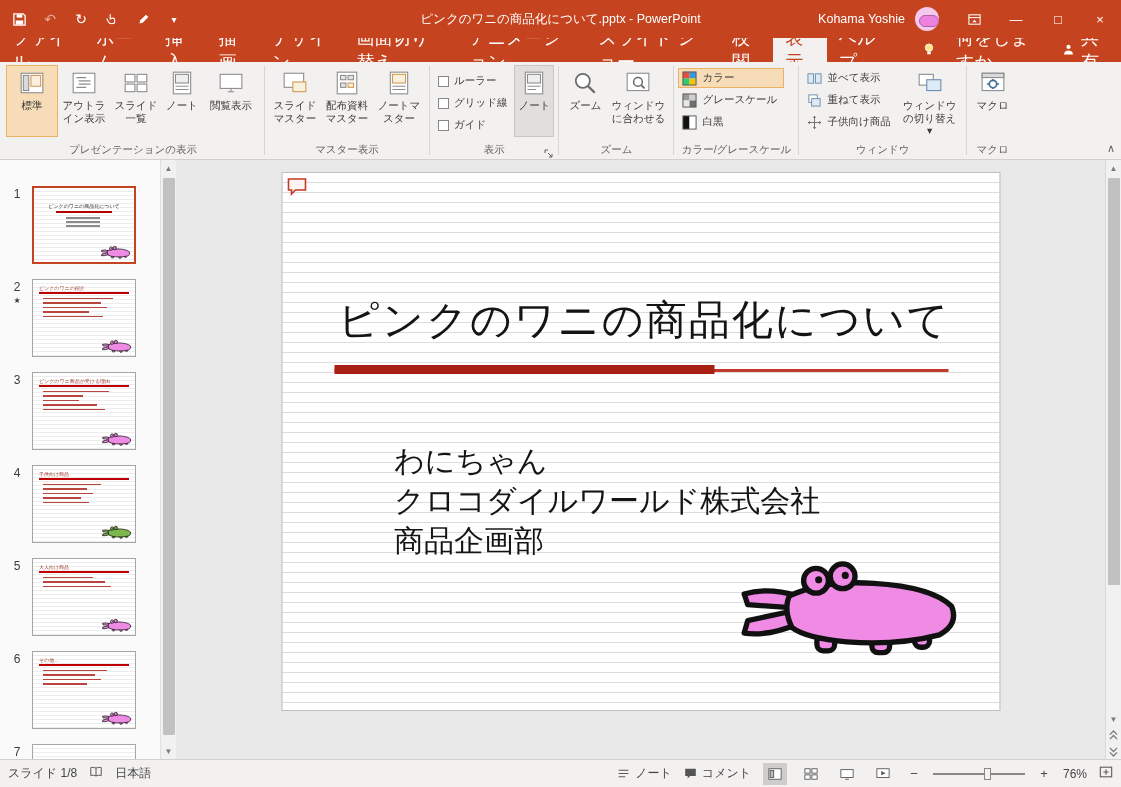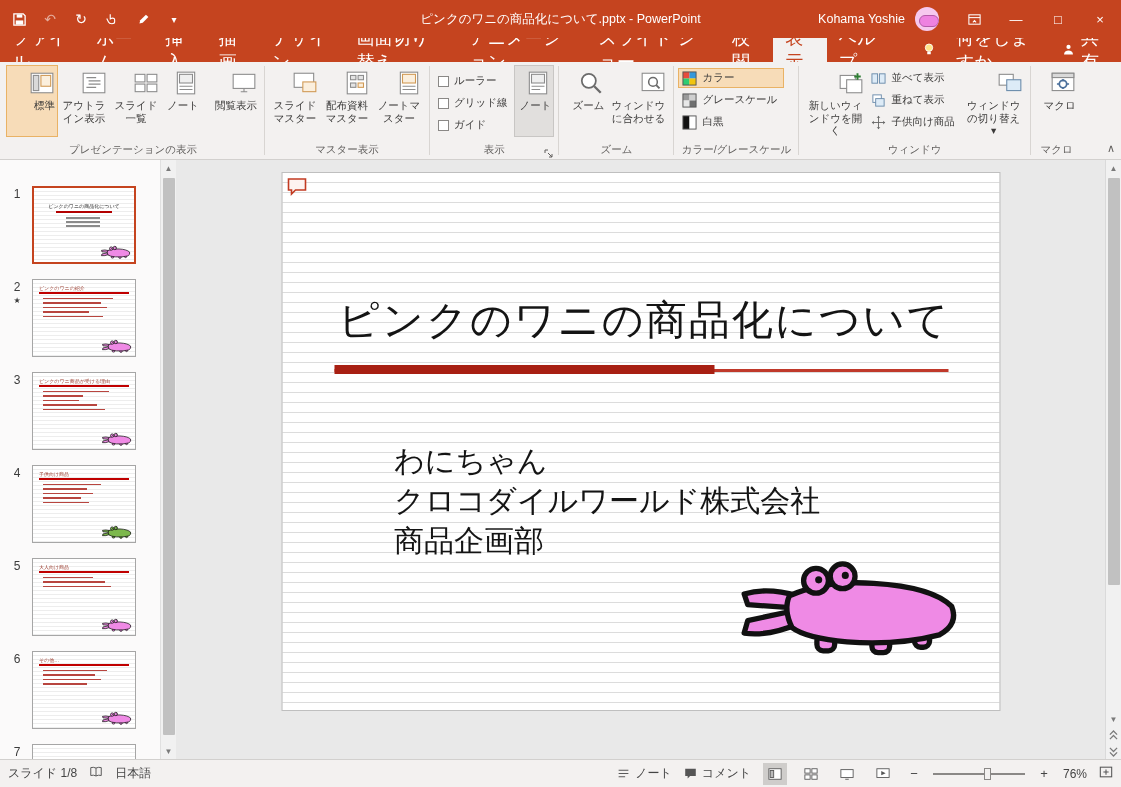--- a/index.html
+++ b/index.html
@@ -23,21 +23,21 @@
   .tab { padding:0 12px; display:flex; align-items:center; cursor:default; }
   .tab.active { background:#F3F1F0; color:#C5441F; }
   .tellme { display:flex; align-items:center; gap:20px; margin-left:18px; padding:0 8px; }
   .share { margin-left:auto; display:flex; align-items:center; gap:6px; padding:0 14px; }
 
   
   .ribbon { height:98px; background:#F3F1F0; border-bottom:1px solid #D2D0CE; display:flex; align-items:stretch; padding:0 2px; position:relative; }
   .rgroup { position:relative; display:flex; align-items:flex-start; padding:3px 4px 18px 4px; }
   .glabel { position:absolute; bottom:2px; left:0; right:0; text-align:center; font-size:10.5px; color:#605E5C; white-space:nowrap; }
   .gdiv { width:1px; background:#D8D5D2; margin:4px 0; }
-  .rbtn-lg { display:flex; flex-direction:column; align-items:flex-end; justify-content:flex-start; width:52px; min-height:72px; padding:4px 2px 2px; font-size:10.5px; line-height:1.2; text-align:center; color:#3b3a39; border:1px solid transparent; }
+  .rbtn-lg { display:flex; flex-direction:column; align-items:center; justify-content:flex-start; width:52px; min-height:72px; padding:4px 2px 2px; font-size:10.5px; line-height:1.2; text-align:center; color:#3b3a39; border:1px solid transparent; }
   .rbtn-lg .ic { width:26px; height:26px; margin-bottom:3px; flex:none; }
   .rbtn-lg.active { background:#F7DCB8; border:1px solid #E9B265; }
   .rbtn-lg.pressed { background:#E1DFDD; border:1px solid #C8C6C4; }
   .rcol { display:flex; flex-direction:column; justify-content:flex-start; gap:2px; padding-top:4px; }
   .rsm { display:flex; align-items:center; gap:5px; font-size:10.5px; color:#3b3a39; height:20px; padding:0 6px 0 3px; border:1px solid transparent; white-space:nowrap; }
   .rsm.active { background:#F7DCB8; border:1px solid #E9B265; }
   .chk { width:11px; height:11px; border:1px solid #8A8886; background:#fff; flex:none; }
   .ic14 { width:15px; height:15px; flex:none; }
   .dlauncher { position:absolute; right:3px; bottom:3px; width:11px; height:11px; }
   .collapse-btn { position:absolute; right:6px; bottom:4px; font-size:11px; color:#605E5C; }
@@ -341,28 +341,20 @@
             <rect x="1" y="1" width="14" height="14" fill="none" stroke="#555"></rect>
           </svg>
         <span>白黒</span>
       </div>
     </div>
     <div class="glabel">カラー/グレースケール</div>
   </div>
   <div class="gdiv"></div>
 
   <div class="rgroup">
-    <div class="rbtn-lg" style="width:64px">
-      <svg class="ic" viewBox="0 0 24 24">
-          <rect x="2" y="5" width="14" height="12" fill="#fff" stroke="#8C8C8C"></rect>
-          <rect x="8" y="9" width="14" height="12" fill="#fff" stroke="#8C8C8C"></rect>
-          <path d="M18,3 v6 M15,6 h6" stroke="#2E7D32" stroke-width="1.8"></path>
-        </svg>
-      <span>新しいウィンドウを開く</span>
-    </div>
     <div class="rcol" style="padding-top:3px">
       <div class="rsm">
         <svg class="ic14" viewBox="0 0 16 16">
             <rect x="1" y="3" width="6" height="10" fill="#DDEBF7" stroke="#6b8cab"></rect>
             <rect x="9" y="3" width="6" height="10" fill="#DDEBF7" stroke="#6b8cab"></rect>
           </svg>
         <span>並べて表示</span>
       </div>
       <div class="rsm">
         <svg class="ic14" viewBox="0 0 16 16">

